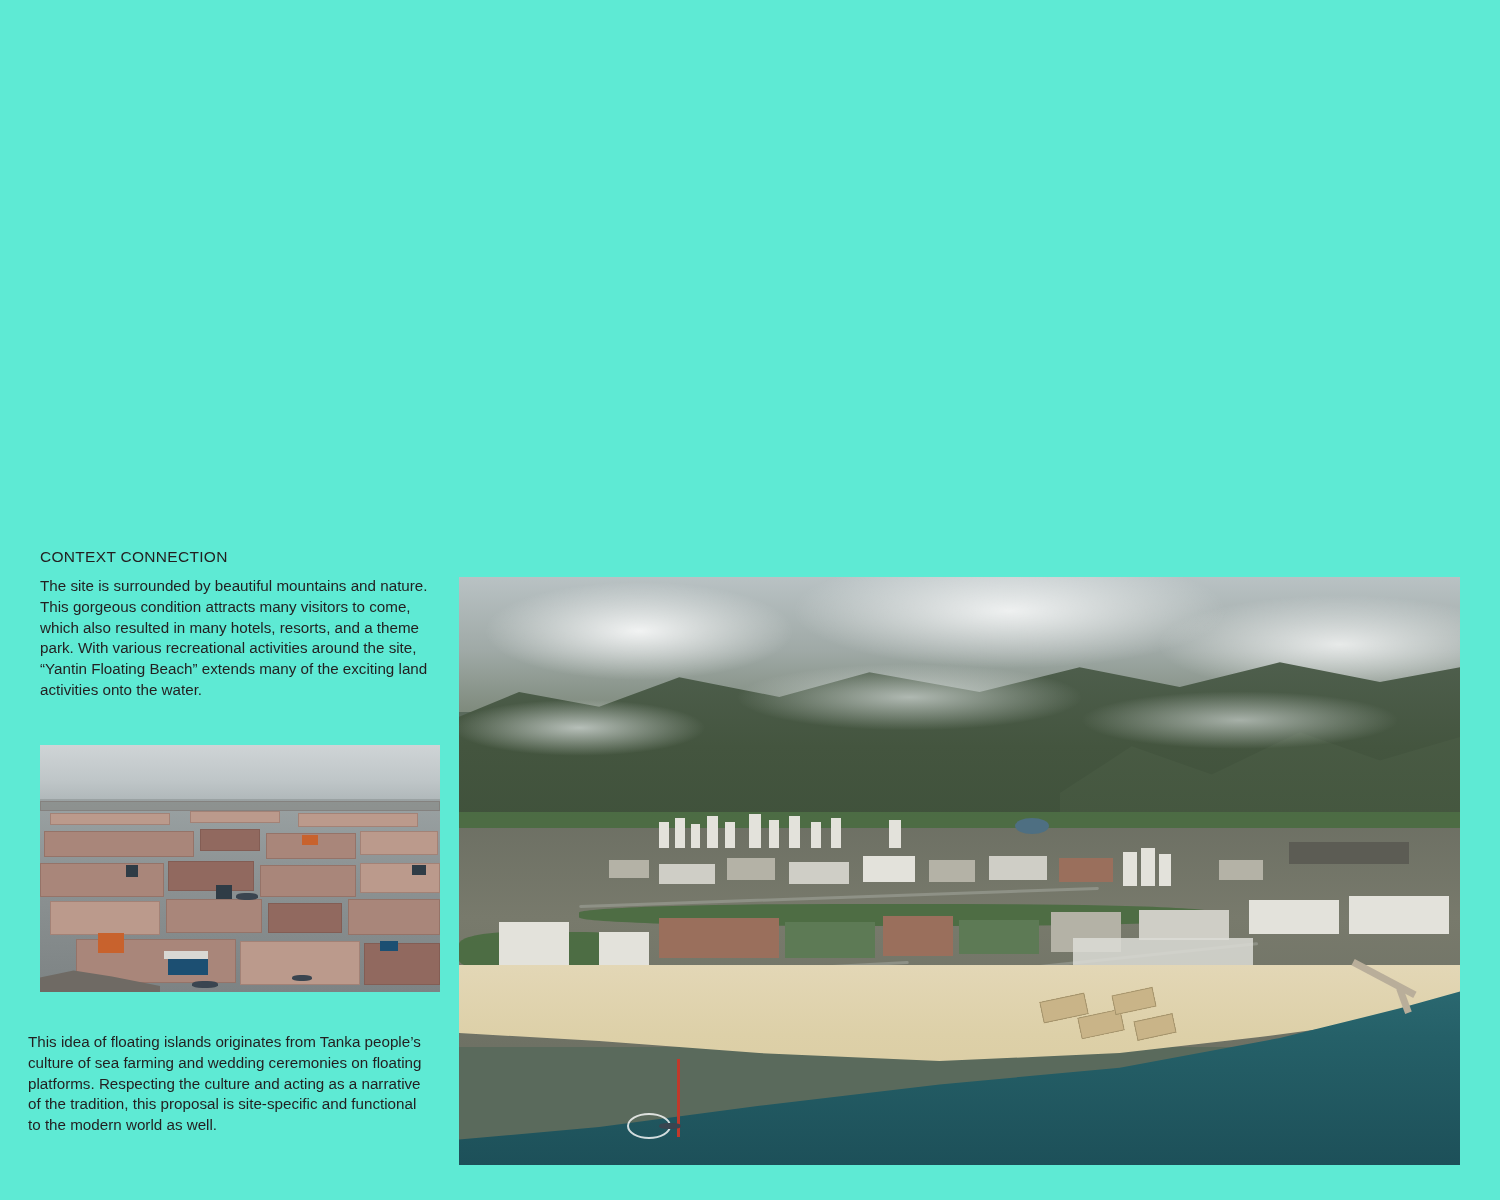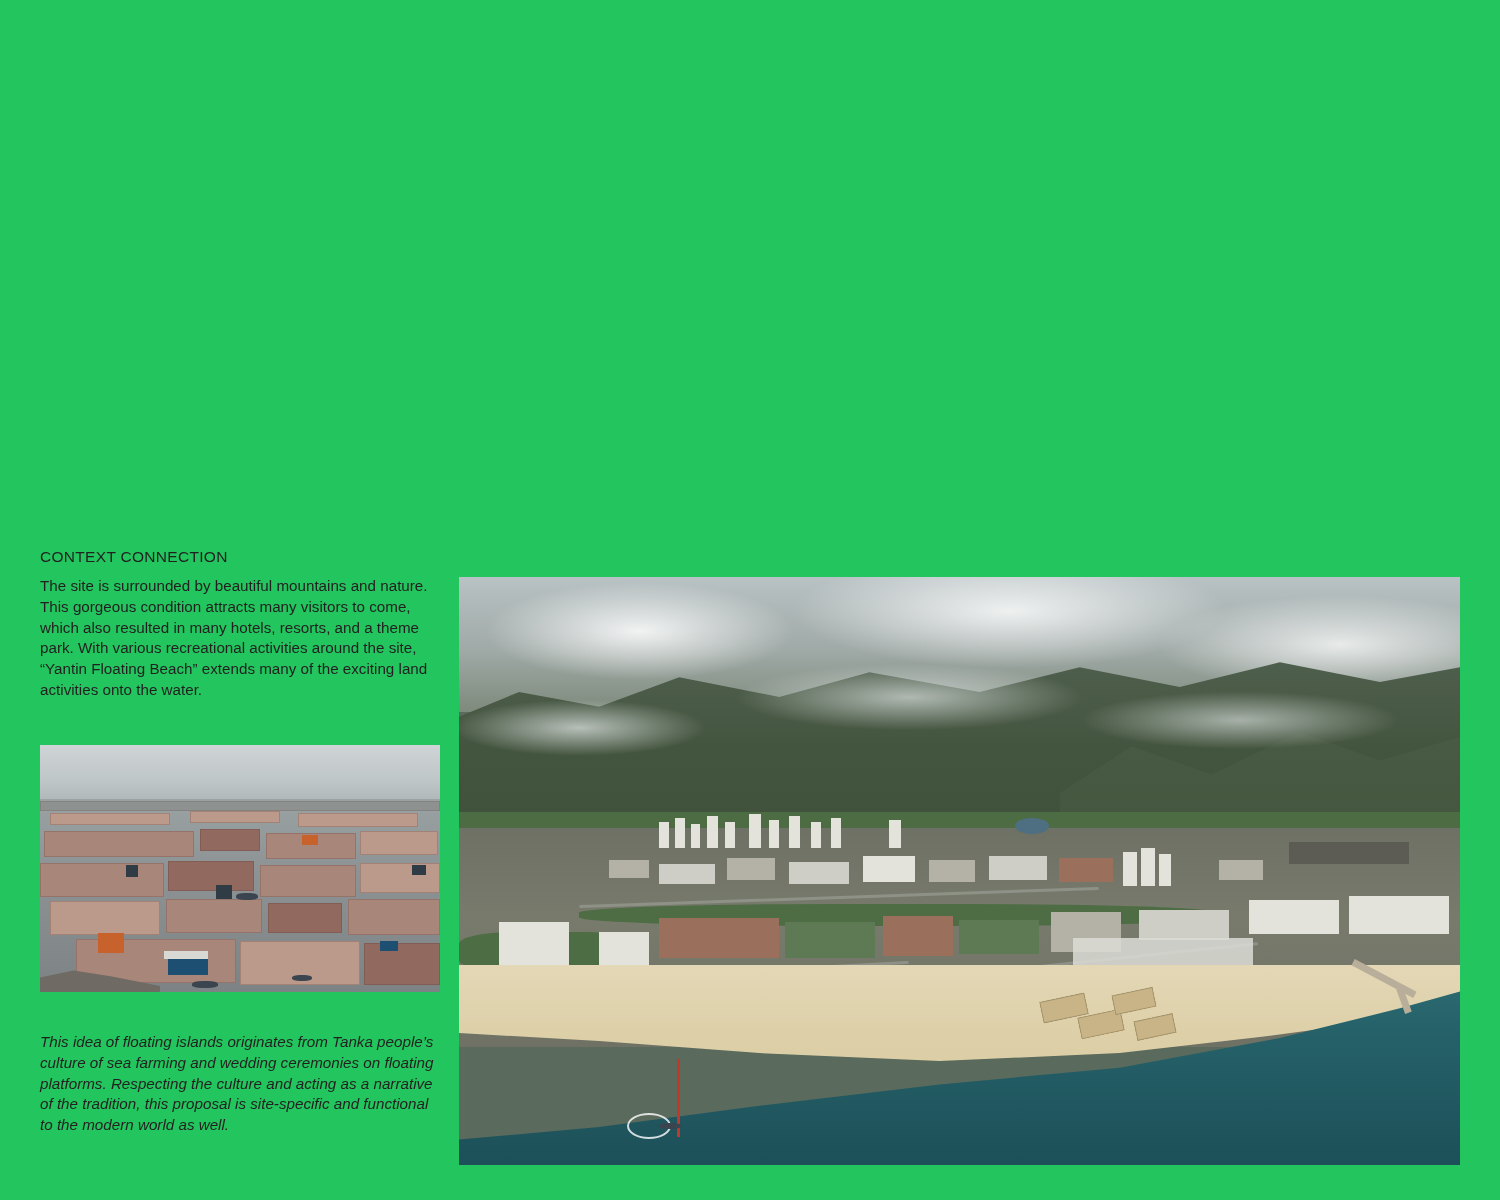--- a/index.html
+++ b/index.html
@@ -12,21 +12,21 @@
     height: 1200px;
     position: relative;
     font-family: "Liberation Sans", sans-serif;
     color: #231f20;
     overflow: hidden;
   }
 
   .page {
     position: absolute;
     inset: 0;
-    background: #22c55e;
+    background: #5eead4;
   }
 
   
   .left-col {
     position: absolute;
     left: 40px;
     top: 548px;
     width: 400px;
   }
 
@@ -101,24 +101,23 @@
     top: 996px;
     width: 400px;
     text-align: right;
     font-size: 15.5px;
     letter-spacing: 0.3px;
     color: #231f20;
   }
 
   .left-col-2 {
     position: absolute;
-    left: 40px;
+    left: 28px;
     top: 1032px;
     width: 400px;
-    font-style: italic;
   }
 
   
   .photo-main {
     position: absolute;
     left: 459px;
     top: 577px;
     width: 1001px;
     height: 588px;
     overflow: hidden;

